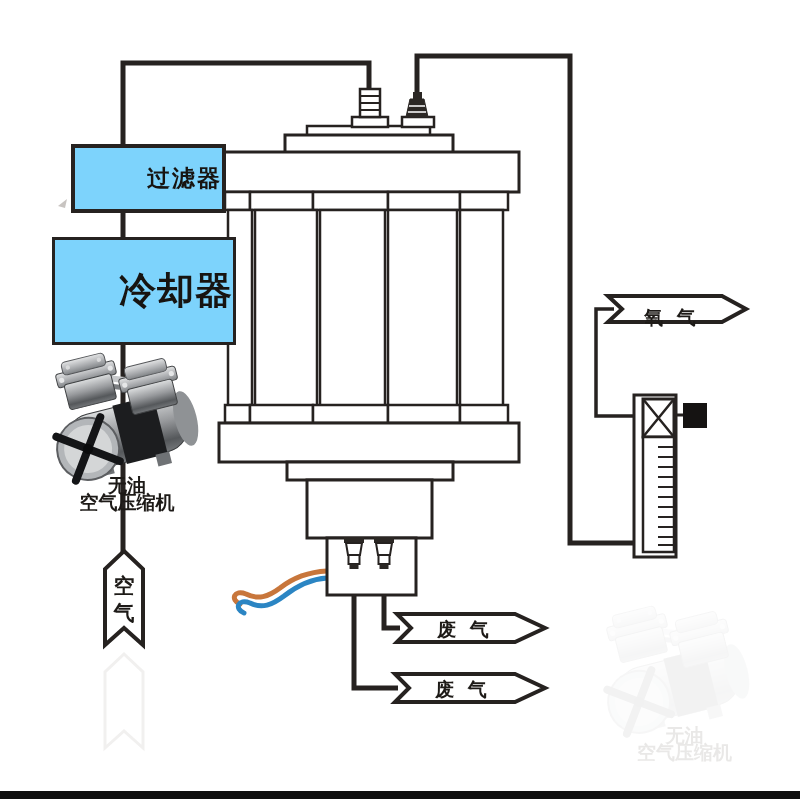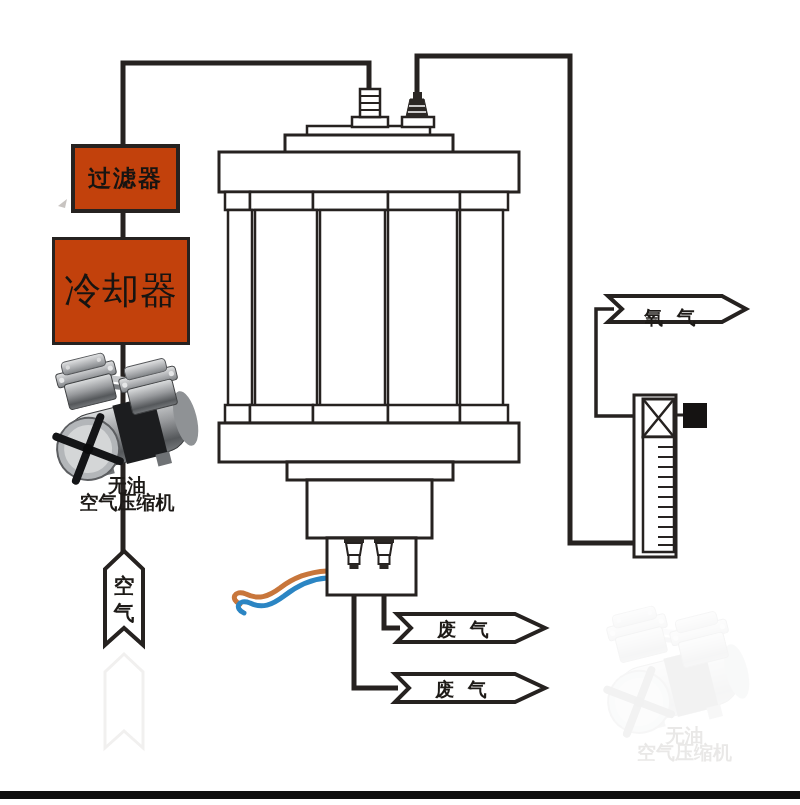--- a/index.html
+++ b/index.html
@@ -9,24 +9,24 @@
   
   .ln{stroke:var(--line,#262220);fill:none;}
   .bx{stroke:var(--line,#262220);fill:#ffffff;}
   .pipe{stroke-width:5px;}
   .pipe-thin{stroke-width:3.5px;}
   .banner{stroke:var(--line,#262220);stroke-width:4px;fill:#ffffff;stroke-linejoin:miter;}
   .wire-o{stroke:var(--wire-orange,#c8763b);stroke-width:5px;fill:none;stroke-linecap:round;}
   .wire-b{stroke:var(--wire-blue,#2b85c3);stroke-width:5px;fill:none;stroke-linecap:round;}
   
   .lbl{position:absolute;color:#1d1a17;font-weight:bold;text-align:center;}
-  .lbl-box{position:absolute;background:#c2410c;border:3px solid var(--line,#262220);
-           display:flex;align-items:center;justify-content:center;color:#171411;}
+  .lbl-box{position:absolute;background:#7dd3fc;border:3px solid var(--line,#262220);
+           display:flex;align-items:center;justify-content:flex-end;color:#171411;padding-left:46px;}
   #filter-box{left:71px;top:144px;width:101px;height:61px;border-width:4px;font-size:23px;font-weight:bold;letter-spacing:2px;}
-  #cooler-box{left:52px;top:237px;width:132px;height:102px;font-size:37px;font-weight:normal;
+  #cooler-box{left:52px;top:237px;width:132px;height:102px;font-size:37px;font-weight:bold;
               font-family:"DejaVu Serif","Liberation Serif",serif;letter-spacing:1px;}
   #compressor-label{left:57px;top:477px;width:140px;font-size:19px;line-height:17px;}
   #power-label{left:203px;top:618px;width:95px;font-size:23px;letter-spacing:1px;}
   #oxygen-label{left:622px;top:284px;width:100px;font-size:19px;letter-spacing:4px;margin-top:21px;}
   #waste-label-1{left:405px;top:617px;width:120px;font-size:19px;letter-spacing:4px;}
   #waste-label-2{left:403px;top:677px;width:120px;font-size:19px;letter-spacing:4px;}
   #air-label{left:104px;top:572px;width:40px;font-size:21px;line-height:27px;}
   #ghost-label{left:612px;top:727px;width:145px;font-size:19px;line-height:17px;color:#b8b5b1;opacity:.3;}
 </style>
 </head>

